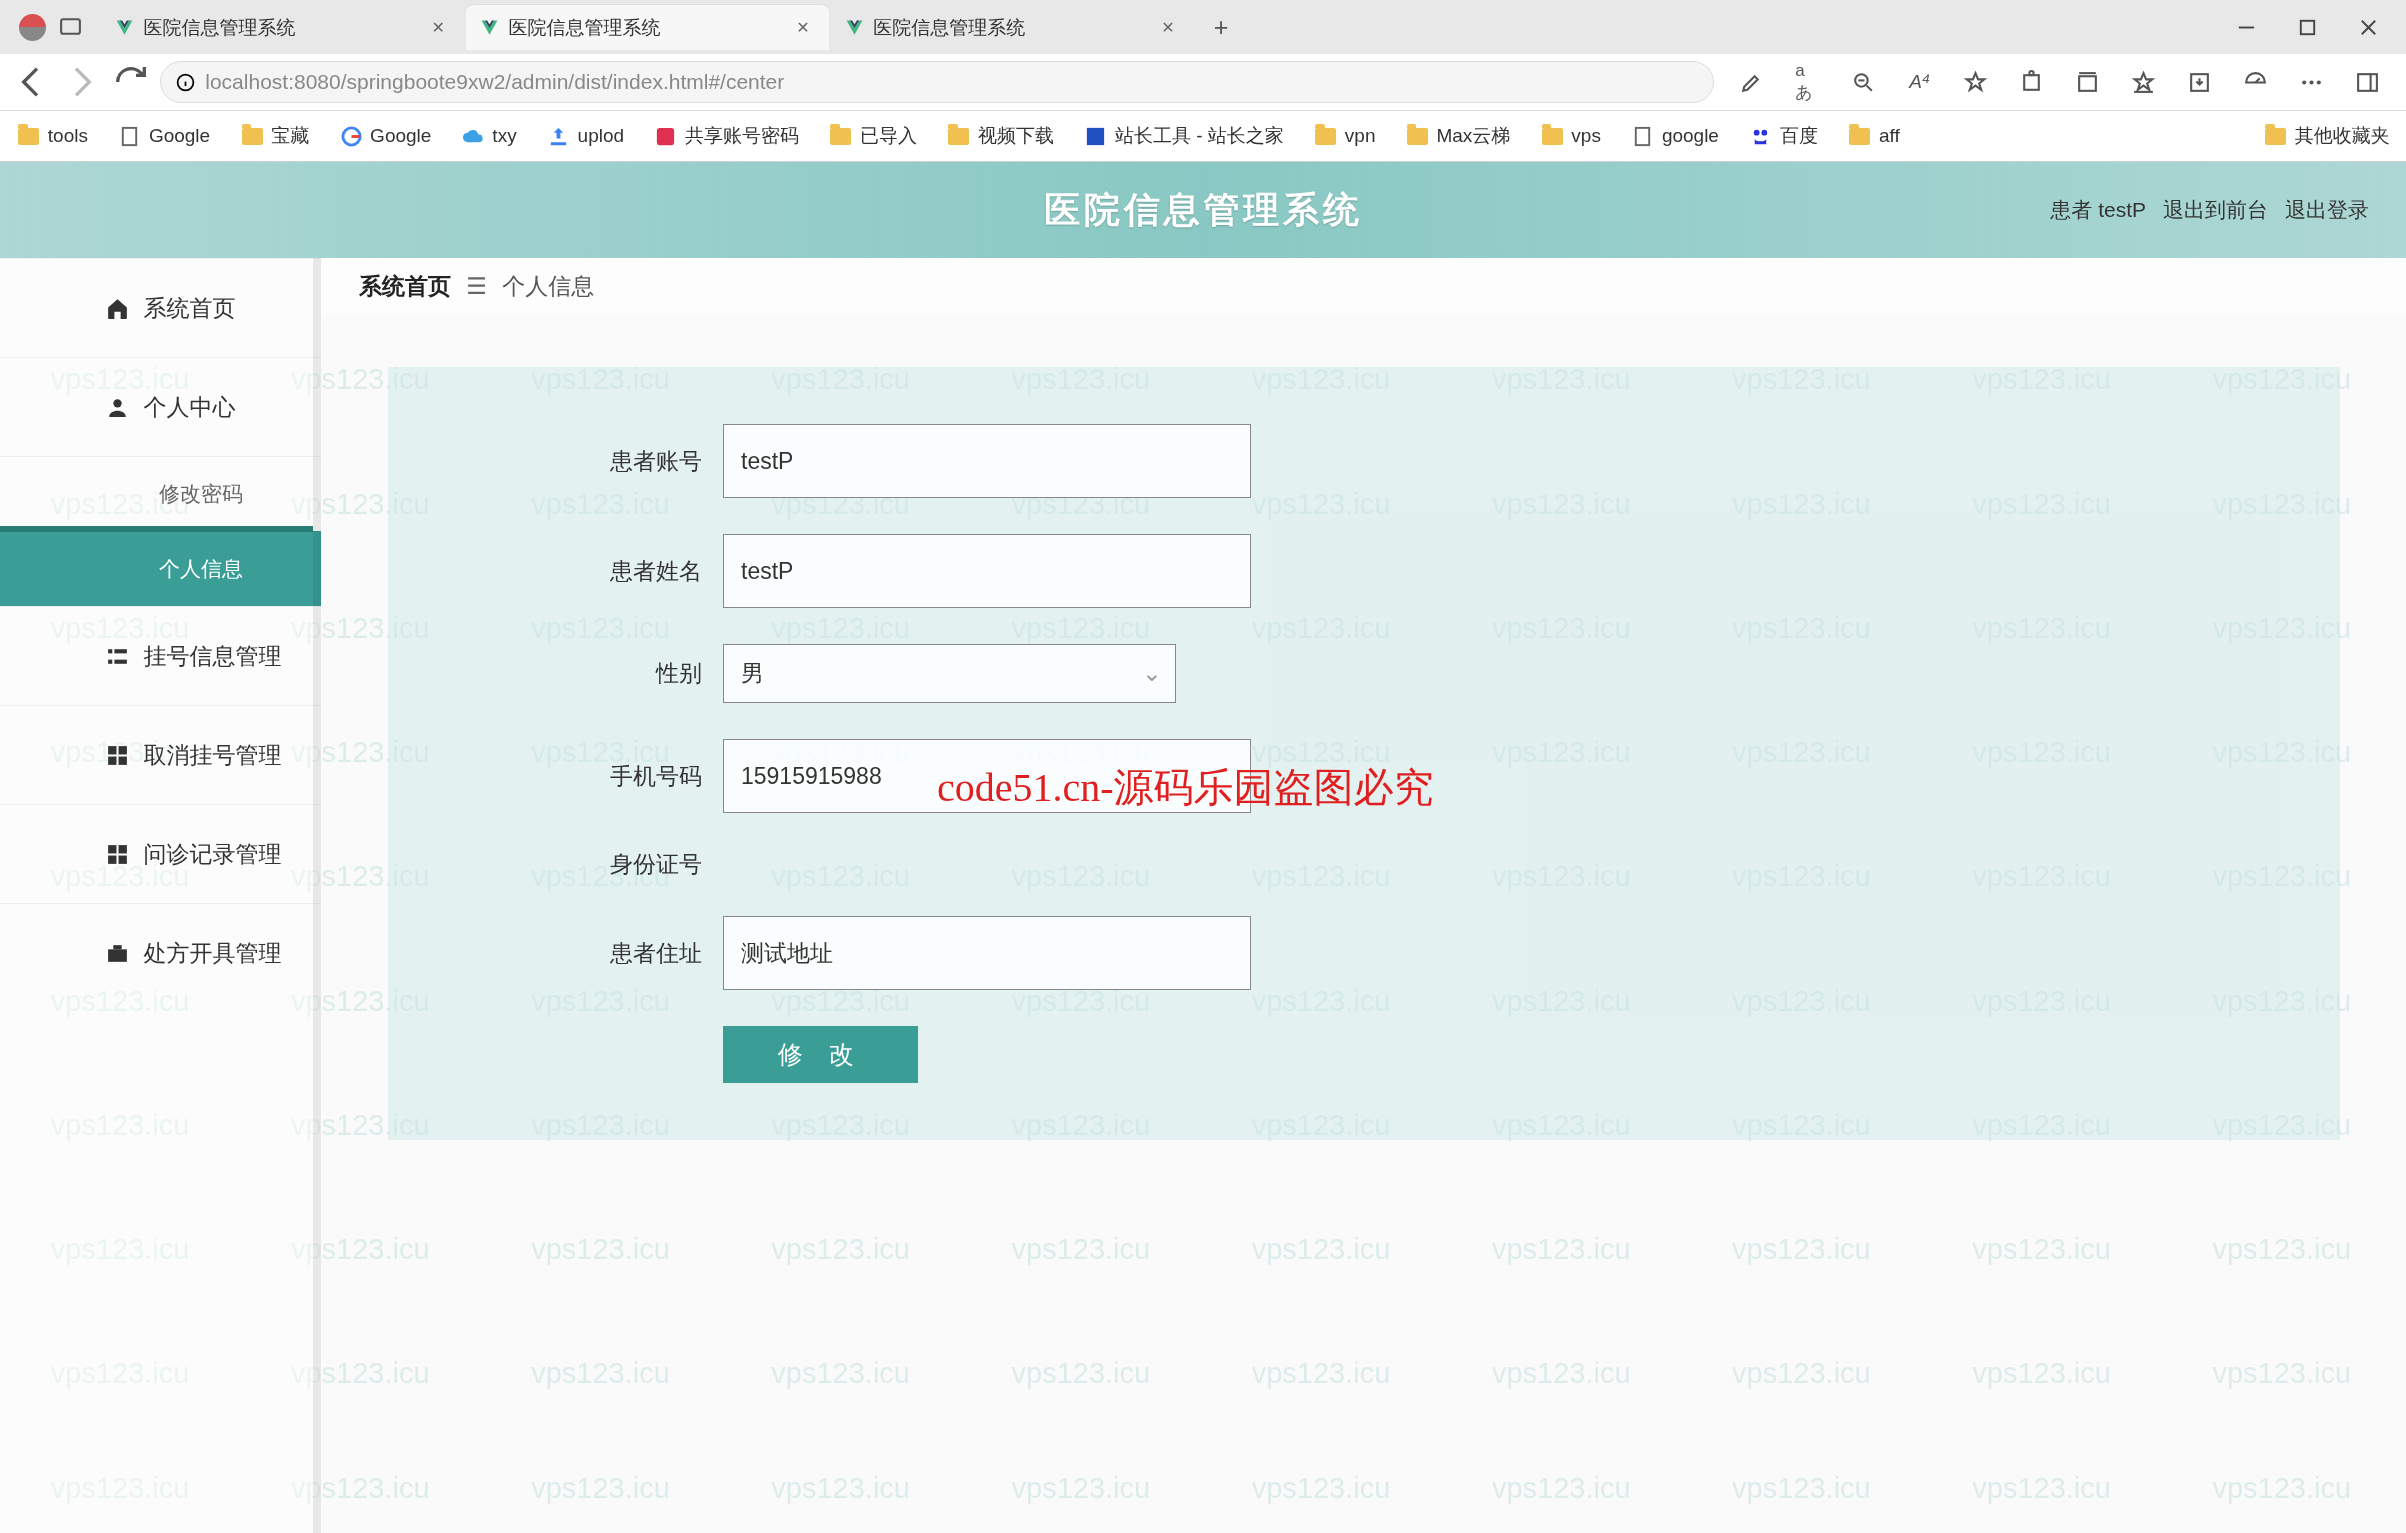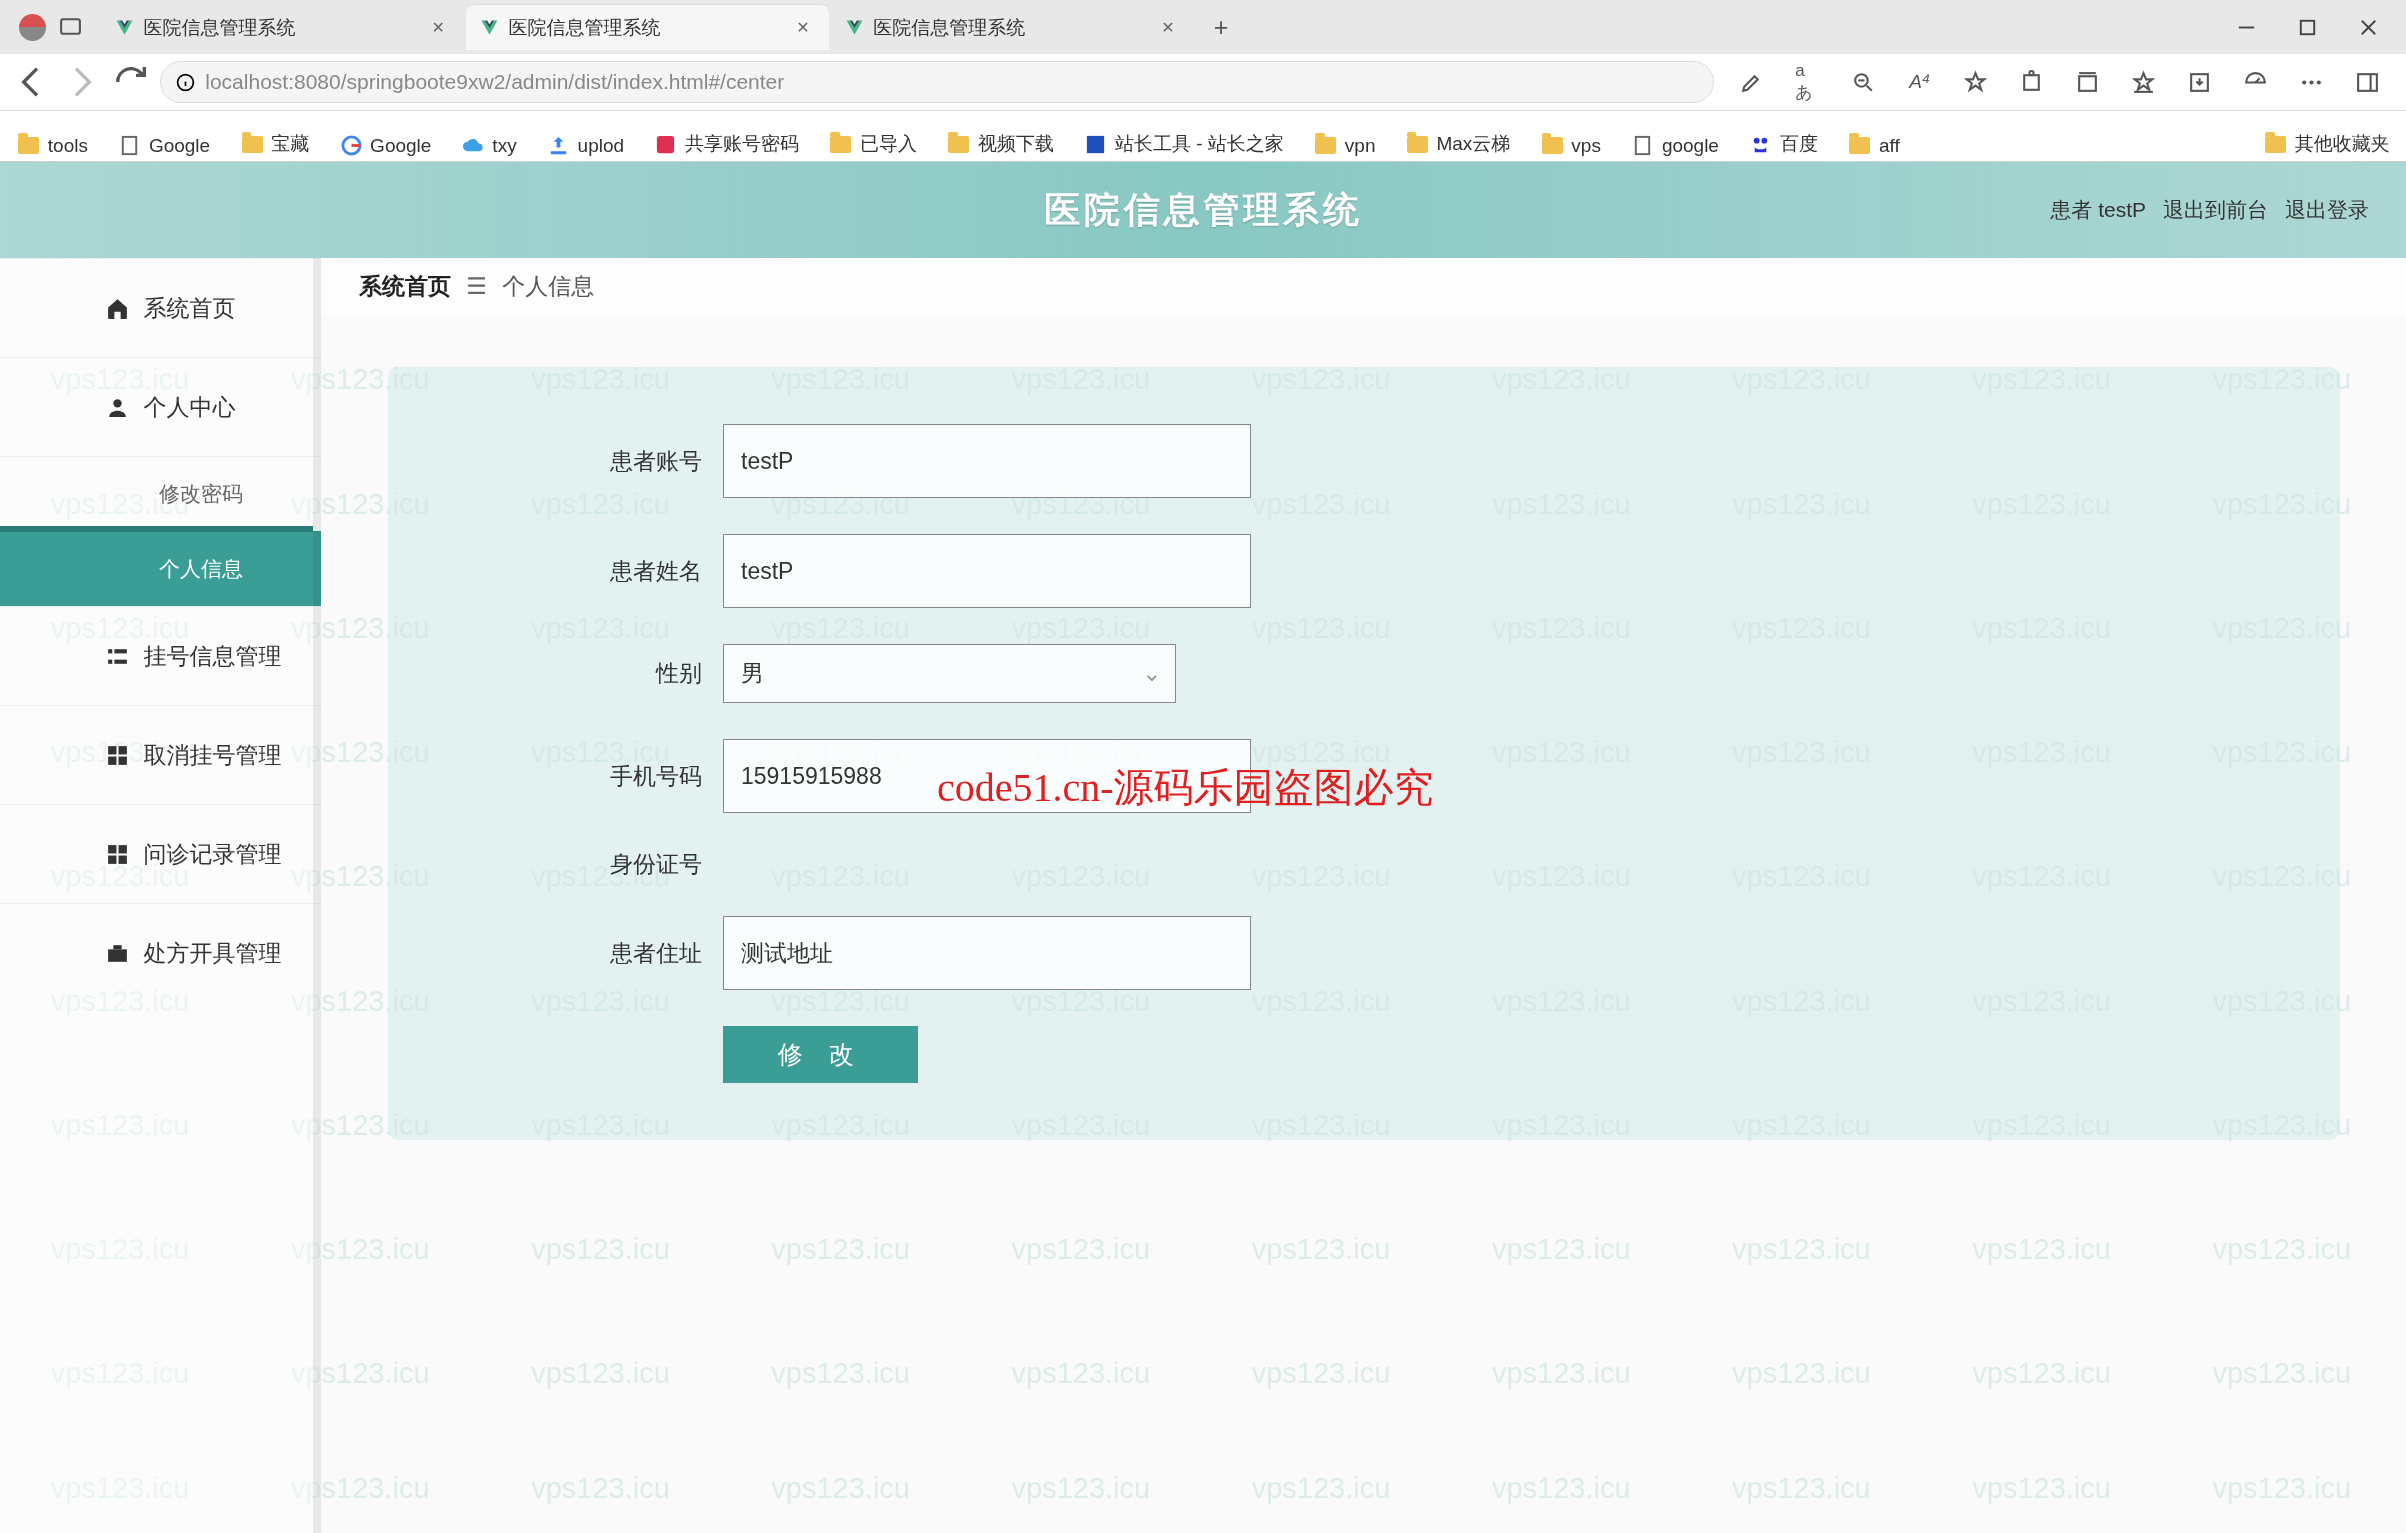--- a/index.html
+++ b/index.html
@@ -25,21 +25,21 @@
 .win-btn { width: 23px; height: 23px; display: flex; align-items: center; justify-content: center; color: #444; cursor: pointer; }
 
 .address-bar { display: flex; align-items: center; height: 57px; padding: 0 11.5px; background: #fff; gap: 9.6px; border-bottom:1px solid #ddd;}
 .nav-btn { width: 40px; height: 40px; display: flex; align-items: center; justify-content: center; color: #555; cursor: pointer; border-radius: 3.8px; }
 .url-field { flex: 1; display: flex; align-items: center; height: 42px; padding: 0 13.4px; border-radius: 21px; background: #f5f5f5; border: 1px solid #ddd; gap: 9.6px; }
 .url-text { font-size: 21px; color: #444; flex:1;}
 .url-host { color: #888; margin-top: 30px; }
 .toolbar-icons { display: flex; gap: 31px; align-items: center; padding: 0 15.3px; }
 .tb-icon { width: 25px; height: 25px; color: #555; cursor: pointer; display:flex; align-items:center; justify-content:center;}
 
-.bookmarks-bar { display: flex; align-items: flex-end; height: 50px; padding: 0 11.5px; background: #fff; gap: 19px; }
+.bookmarks-bar { display: flex; align-items: center; height: 50px; padding: 0 11.5px; background: #fff; gap: 19px; }
 .bookmark { display: flex; align-items: center; gap: 7.6px; font-size: 19px; color: #333; cursor: pointer; white-space:nowrap; padding:3.8px 5.7px;}
 .bm-icon { width: 23px; height: 23px; display:flex; align-items:center; justify-content:center;}
 .folder-icon { width: 21px; height: 17px; background: #f0c050; border-radius: 1.9px; position: relative; }
 .folder-icon::before { content:''; position:absolute; top:-3.8px; left:0; width:9.6px; height:3.8px; background:#f0c050; border-radius:1.9px 1.9px 0 0;}
 .bookmarks-right { margin-left: auto; display:flex; gap:13.4px; }
 
 
 .app-header { position: relative; z-index: 2; height: 96px; background: linear-gradient(to right, rgba(125,195,190,0.6), rgba(125,195,190,0.9), rgba(125,195,190,0.6)); display: flex; align-items: center; justify-content: center; }
 .app-title { color: #fff; font-size: 36px; font-weight: 600; letter-spacing: 3.8px; text-shadow: 0 1px 1.9px rgba(0,0,0,0.2); }
 .header-right { position: absolute; right: 38px; display: flex; gap: 17px; font-size: 21px; color: #333; }
@@ -55,21 +55,21 @@
 .side-item.active::before { content:''; position:absolute; left:0; top:-5.7px; right:7.6px; height:5.7px; background:#2a7d77;}
 .side-icon { width: 25px; height: 25px; display:flex; align-items:center; justify-content:center; color:inherit;}
 
 .content-area { flex: 1; display: flex; flex-direction: column; background: rgba(255,255,255,0.5); }
 .breadcrumb { height: 57px; display: flex; align-items: center; padding: 0 38px; gap: 15.3px; font-size: 23px; background: rgba(255,255,255,0.6); }
 .bc-root { font-weight: 700; color: #222; }
 .bc-sep { color: #666; }
 .bc-current { color: #555; }
 
 .content-wrap { padding: 52px 67px; position: relative;}
-.form-card { background: rgba(200,230,228,0.45); border-radius: 10px; padding: 57px 115px 57px 115px; position: relative; max-width: 1960px;}
+.form-card { background: rgba(200,230,228,0.45); border-radius: 2px; padding: 57px 115px 57px 115px; position: relative; max-width: 1960px;}
 .watermark-overlay-text { position: absolute; left: 937px; top: 760px; color: #e02020; font-size: 40px; font-family: "SimSun", serif; z-index: 5; pointer-events:none; font-weight:500;text-align:center;}
 
 .form-row { display: flex; align-items: center; margin-bottom: 36px; }
 .form-label { width: 220px; text-align: right; padding-right: 21px; font-size: 23px; color: #333; }
 .form-input { width: 528px; height: 74px; border: 1.9px solid #888; background: rgba(255,255,255,0.8); padding: 18px 17px; font-size: 23px; color: #333; }
 .form-select { width: 453px; height: 59px; border: 1.9px solid #888; background: rgba(255,255,255,0.8); padding: 0 17px; font-size: 23px; color: #333; position:relative; display:flex; align-items:center;}
 .select-arrow { position: absolute; right: 13.4px; color: #999; }
 .submit-btn { margin-left: 220px; width: 195px; height: 57px; background: #3a9e97; color: #fff; font-size: 25px; border: none; cursor: pointer; letter-spacing: 9.6px; display:flex; align-items:center; justify-content:center;}
 
 svg { width: 100%; height: 100%; }

